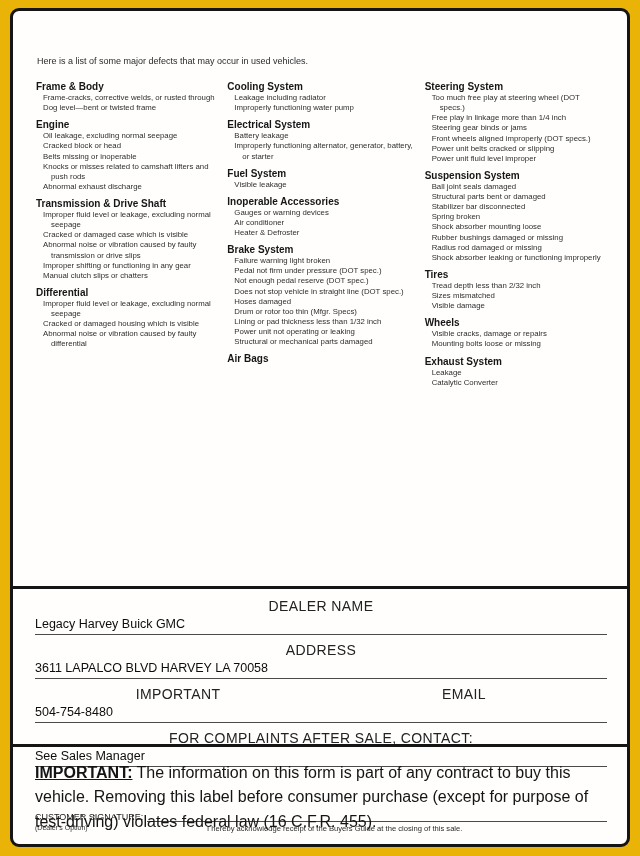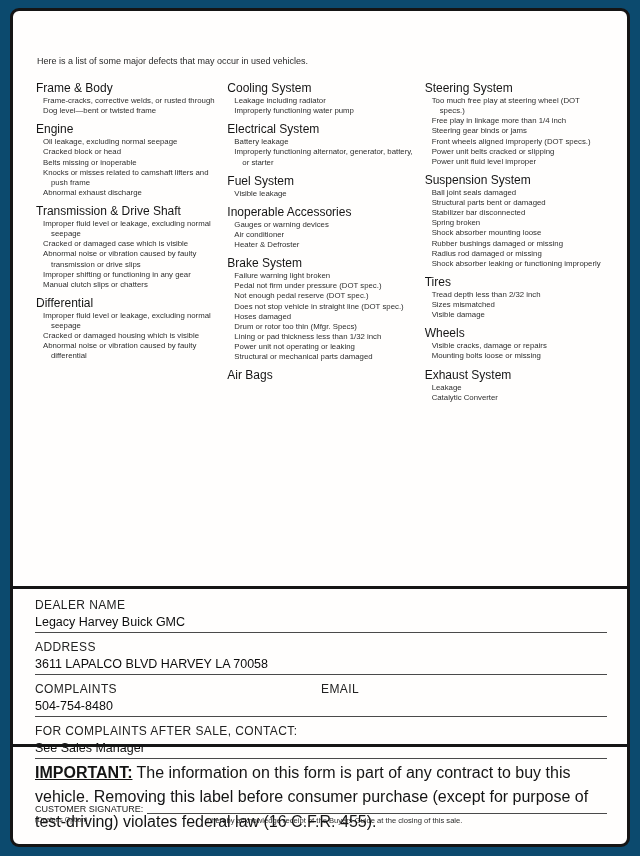--- a/index.html
+++ b/index.html
@@ -1,33 +1,33 @@
 <!DOCTYPE html>
 <html><head>
 <meta charset="utf-8">
 <style>
   html,body { margin:0; padding:0; background:#fafaf8; }
-  .stage { position:relative; width:640px; height:856px; background:#0c4a6e; font-family:"Liberation Sans", sans-serif; color:#222; overflow:hidden; }
+  .stage { position:relative; width:640px; height:856px; background:#eab308; font-family:"Liberation Sans", sans-serif; color:#222; overflow:hidden; }
   .sheet { position:absolute; top:8px; left:10px; right:10px; bottom:9px; background:#fffefd; border:3px solid #151515; border-radius:9px; }
 
   .intro { position:absolute; top:45px; left:24px; right:24px; font-size:9px; color:#2b2b2b; }
 
   .columns { position:absolute; top:70px; left:23px; right:14px; display:flex; }
   .col { box-sizing:border-box; padding-right:10px; }
   .col-0 { width:192px; }
   .col-1 { width:198px; }
   .col-2 { width:189px; }
   .section { margin-bottom:6px; }
-  .sec-title { font-size:12px; font-weight:normal; color:#161616; margin-bottom:1px; }
+  .sec-title { font-size:10px; font-weight:bold; color:#161616; margin-bottom:1px; }
   .item { font-size:7.8px; line-height:1.3; color:#2e2e2e; padding-left:15px; text-indent:-8px; }
 
   .form-area { position:absolute; top:575px; left:0; right:0; }
   .midrule { height:3px; background:#151515; margin:0 0 9px 0; }
   .field { margin:0 20px 7px 22px; border-bottom:1px solid #4a4a4a; padding-bottom:2px; }
-  .field-label { font-size:12px; letter-spacing:.4px; color:#222; }
+  .field-label { font-size:14px; letter-spacing:.4px; color:#222;text-align:center; }
   .field-value { font-size:12.5px; color:#0d0d0d; padding-top:3px; min-height:15px; }
   .split { display:flex; }
   .split > div { width:50%; }
 
   .sig-row { display:flex; align-items:flex-end; margin:44px 20px 0 22px; }
   .sig-label { font-size:9px; color:#1a1a1a; white-space:nowrap; }
   .sig-line { flex:1; border-bottom:1px solid #4a4a4a; height:10px; margin-left:4px; }
   .sig-sub { display:flex; margin:2px 20px 0 22px; }
   .sig-note { font-size:7px; color:#333; width:172px; }
   .sig-ack { font-size:7.6px; color:#2b2b2b; }
@@ -48,21 +48,21 @@
           <div class="section">
             <div class="sec-title">Frame &amp; Body</div>
             <div class="item">Frame-cracks, corrective welds, or rusted through</div>
             <div class="item">Dog level—bent or twisted frame</div>
           </div>
           <div class="section">
             <div class="sec-title">Engine</div>
             <div class="item">Oil leakage, excluding normal seepage</div>
             <div class="item">Cracked block or head</div>
             <div class="item">Belts missing or inoperable</div>
-            <div class="item">Knocks or misses related to camshaft lifters and push frame</div>
+            <div class="item">Knocks or misses related to camshaft lifters and push rods</div>
             <div class="item">Abnormal exhaust discharge</div>
           </div>
           <div class="section">
             <div class="sec-title">Transmission &amp; Drive Shaft</div>
             <div class="item">Improper fluid level or leakage, excluding normal seepage</div>
             <div class="item">Cracked or damaged case which is visible</div>
             <div class="item">Abnormal noise or vibration caused by faulty transmission or drive slips</div>
             <div class="item">Improper shifting or functioning in any gear</div>
             <div class="item">Manual clutch slips or chatters</div>
           </div>
@@ -159,21 +159,21 @@
       </div>
 
       <div class="field">
         <div class="field-label">ADDRESS</div>
         <div class="field-value">3611 LAPALCO BLVD HARVEY LA 70058</div>
       </div>
 
       <div class="field">
         <div class="split">
           <div>
-            <div class="field-label">COMPLAINTS</div>
+            <div class="field-label">IMPORTANT</div>
             <div class="field-value">504-754-8480</div>
           </div>
           <div>
             <div class="field-label">EMAIL</div>
             <div class="field-value"></div>
           </div>
         </div>
       </div>
 
       <div class="field">

